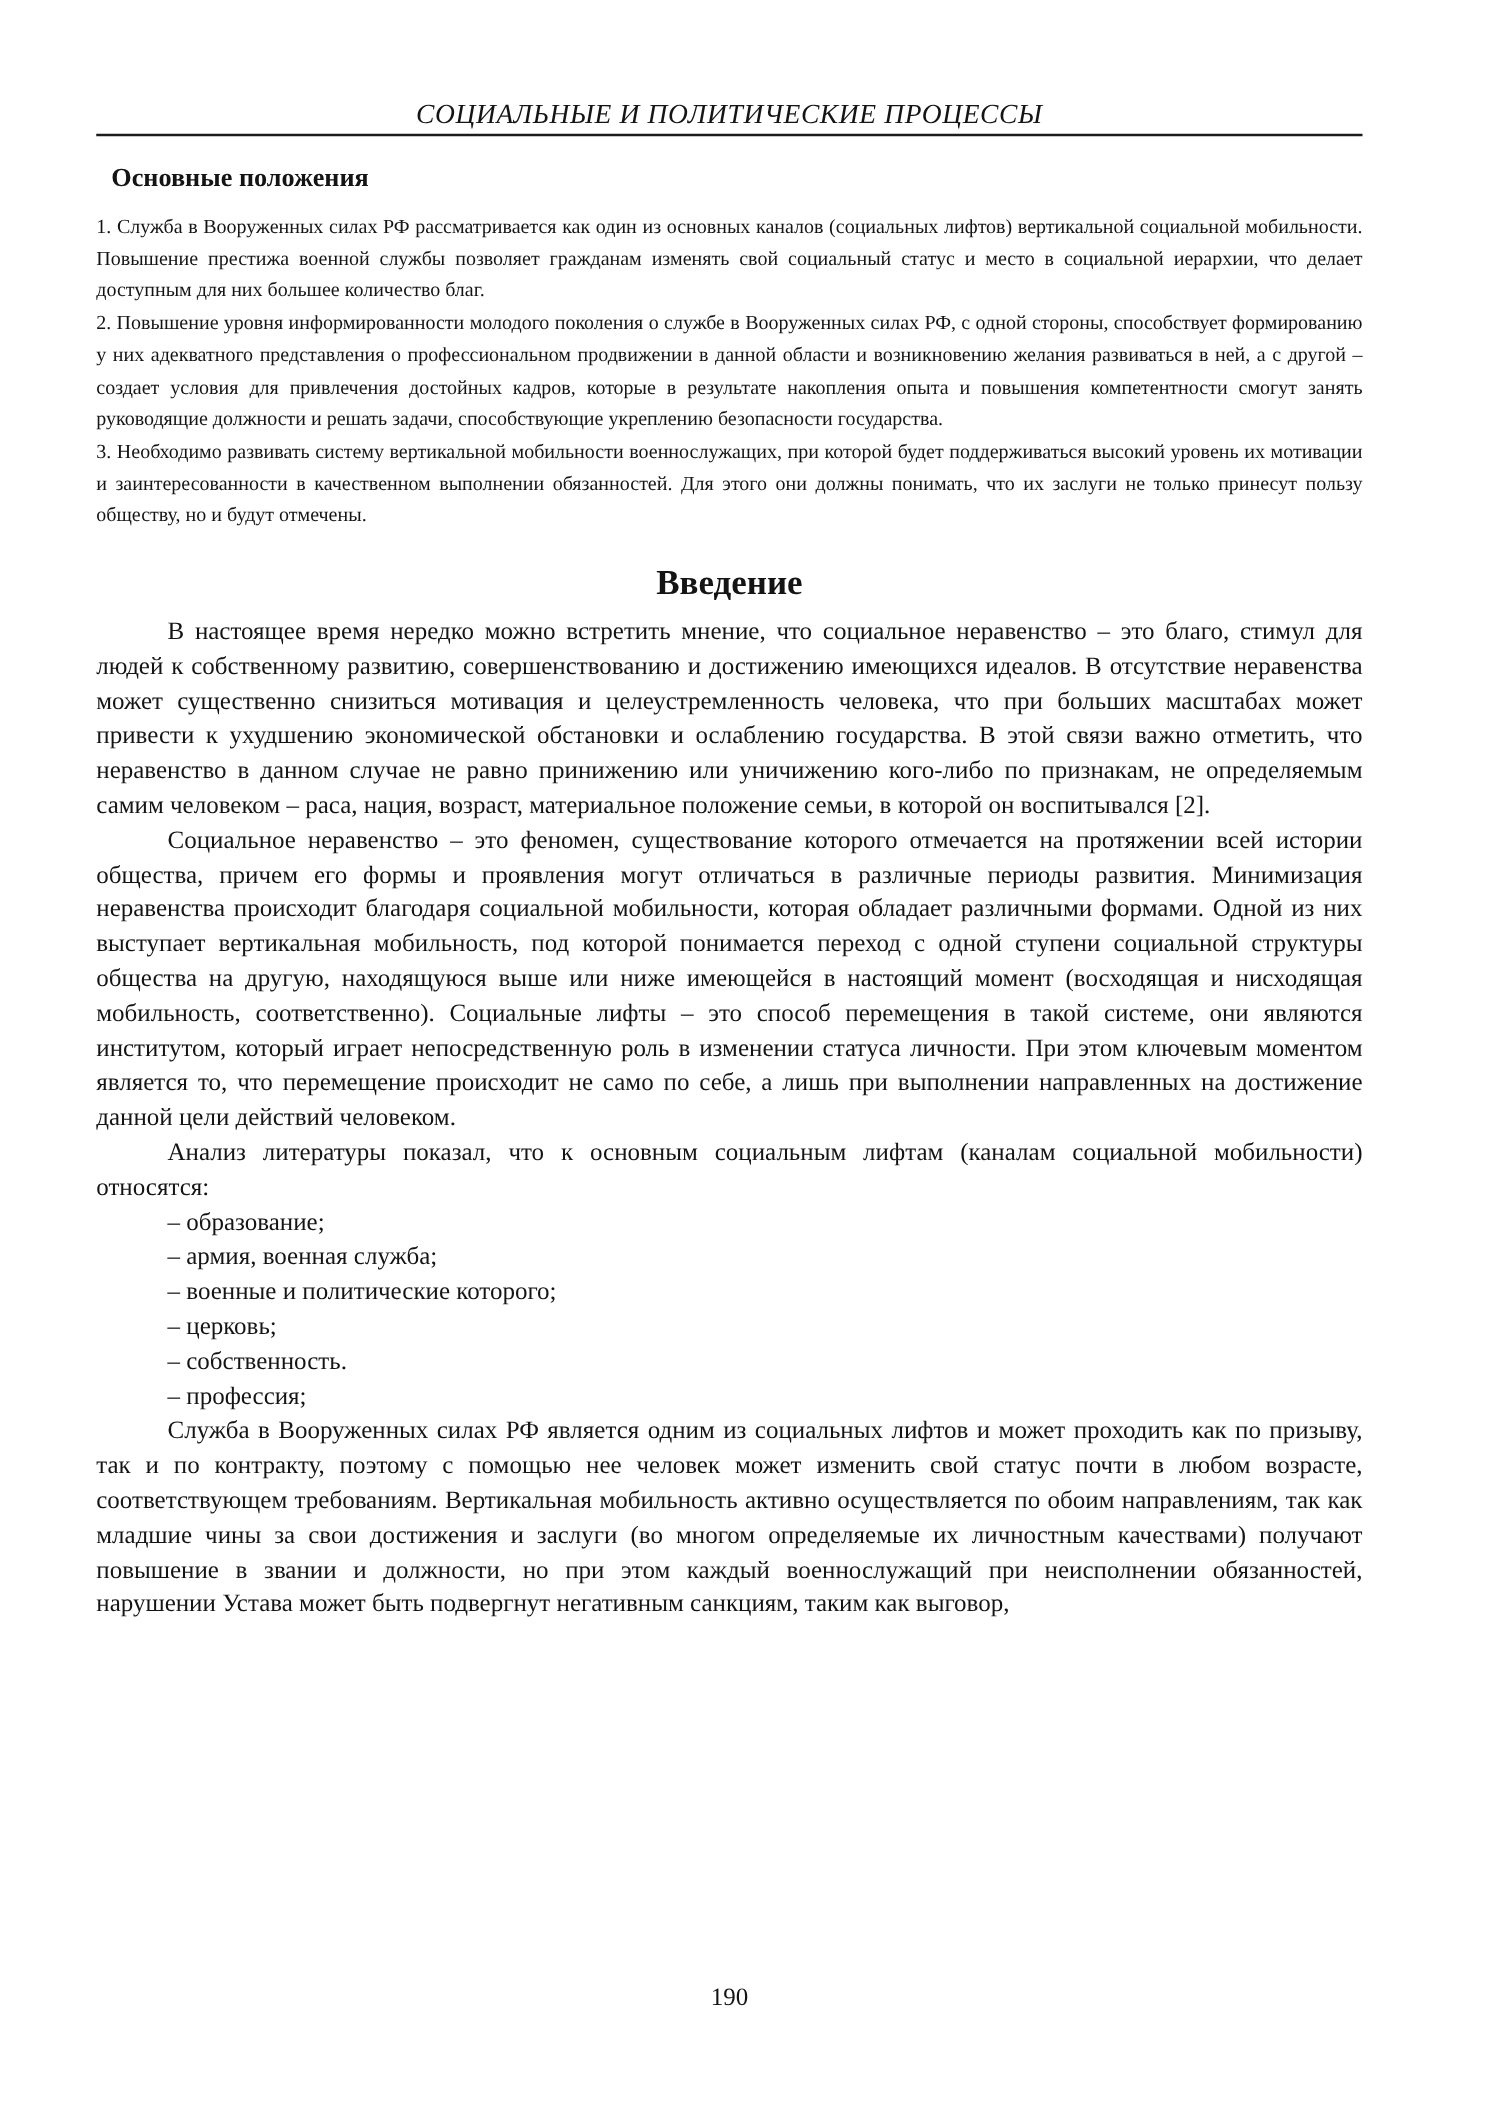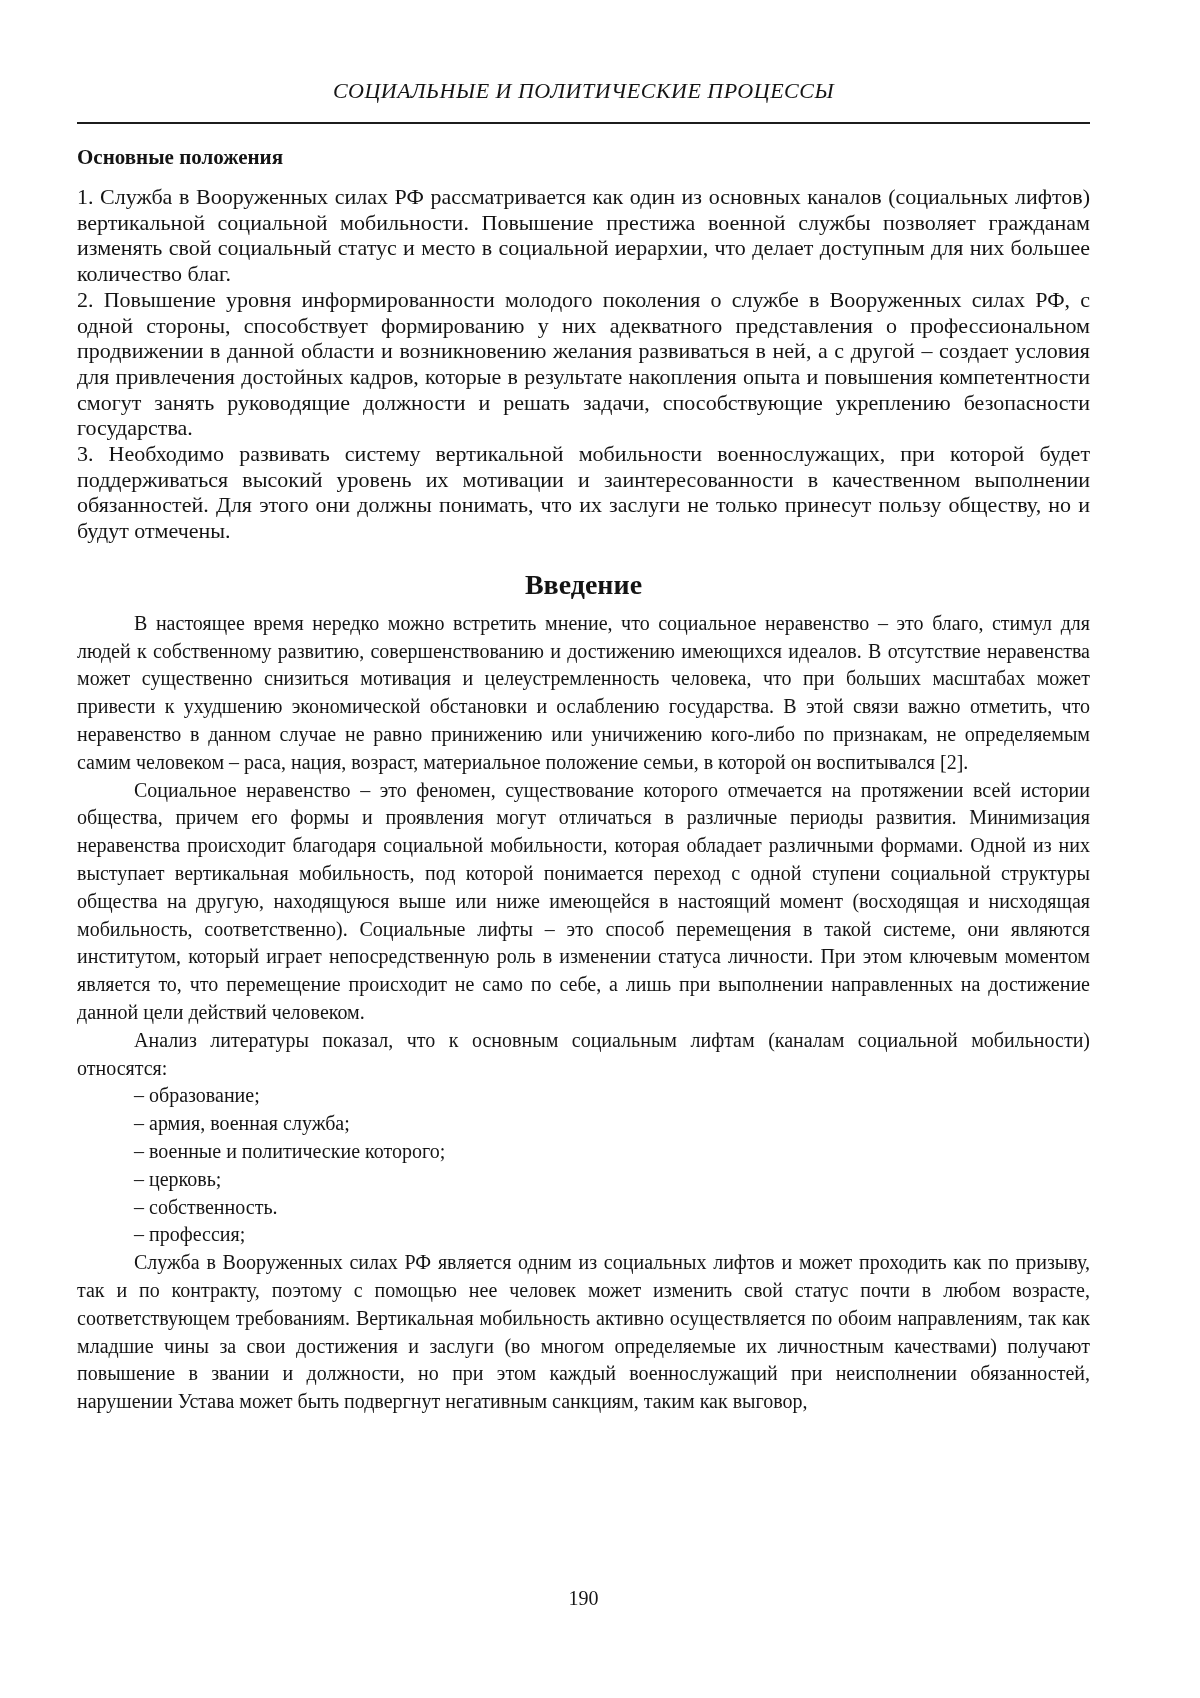--- a/index.html
+++ b/index.html
@@ -17,40 +17,40 @@
     overflow: hidden;
   }
   .content {
     position: absolute;
     left: 77px;
     top: 0;
     width: 1013px;
   }
   .running-head-wrap {
     padding-top: 78px;
-    padding-bottom: 18px;
+    padding-bottom: 3px;
     border-bottom: 2px solid #1c1c1c;
   }
   .running-head {
     text-align: center;
     font-style: italic;
     font-size: 22px;
     line-height: 26px;
     letter-spacing: 0.5px;
     white-space: nowrap;
   }
   .key-points-heading {
-    margin: 20px 0 14px 0;
+    margin: 20px 0 14px 12px;
     font-size: 21px;
     font-weight: bold;
     line-height: 26px;
   }
   .sec-top p {
     margin: 0;
-    font-size: 22px;
+    font-size: 16px;
     line-height: 25.7px;
     text-align: justify;
   }
   .intro-heading {
     margin: 27px 0 12px 0;
     text-align: center;
     font-size: 28px;
     font-weight: bold;
     line-height: 27px;
   }

